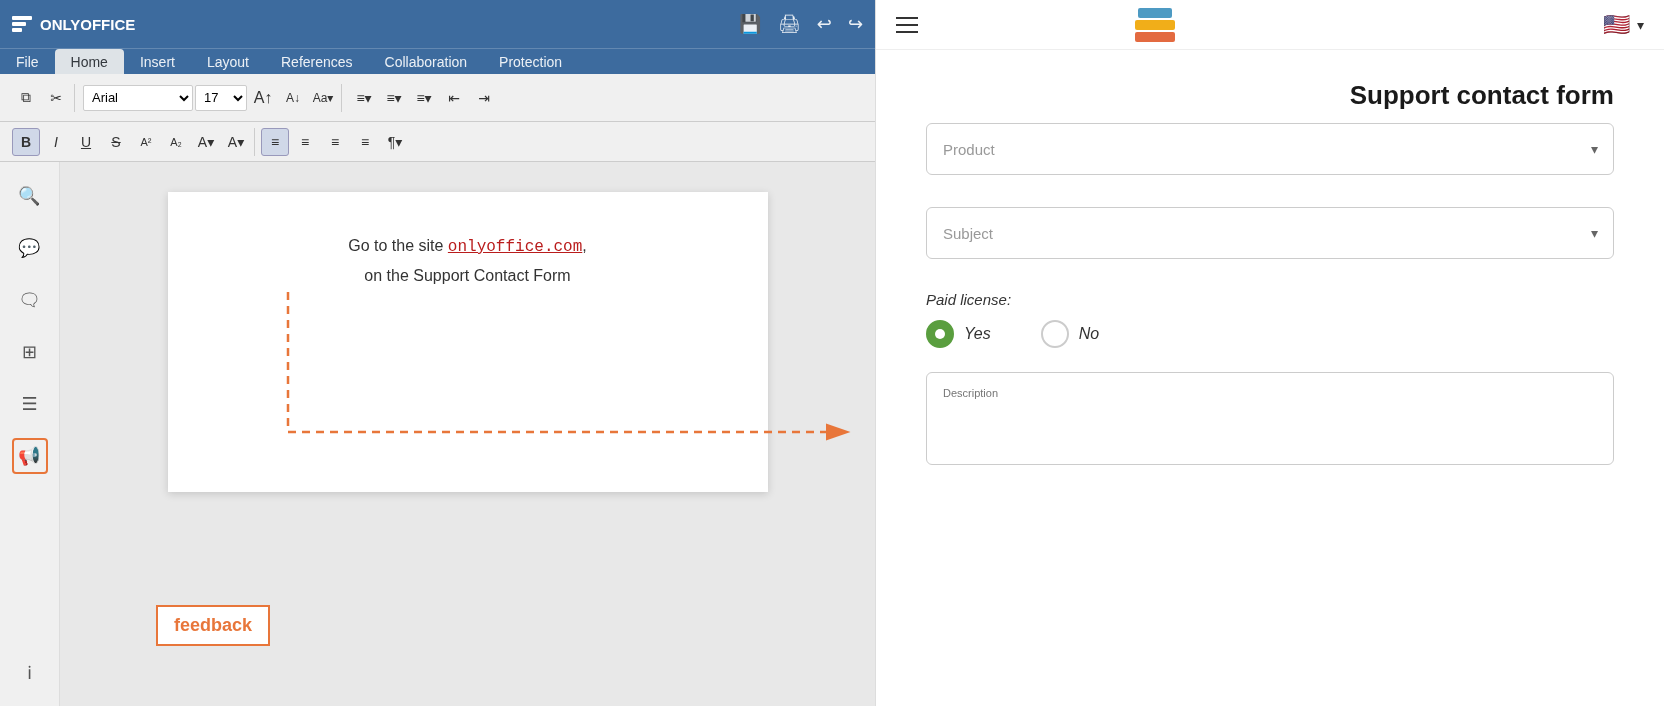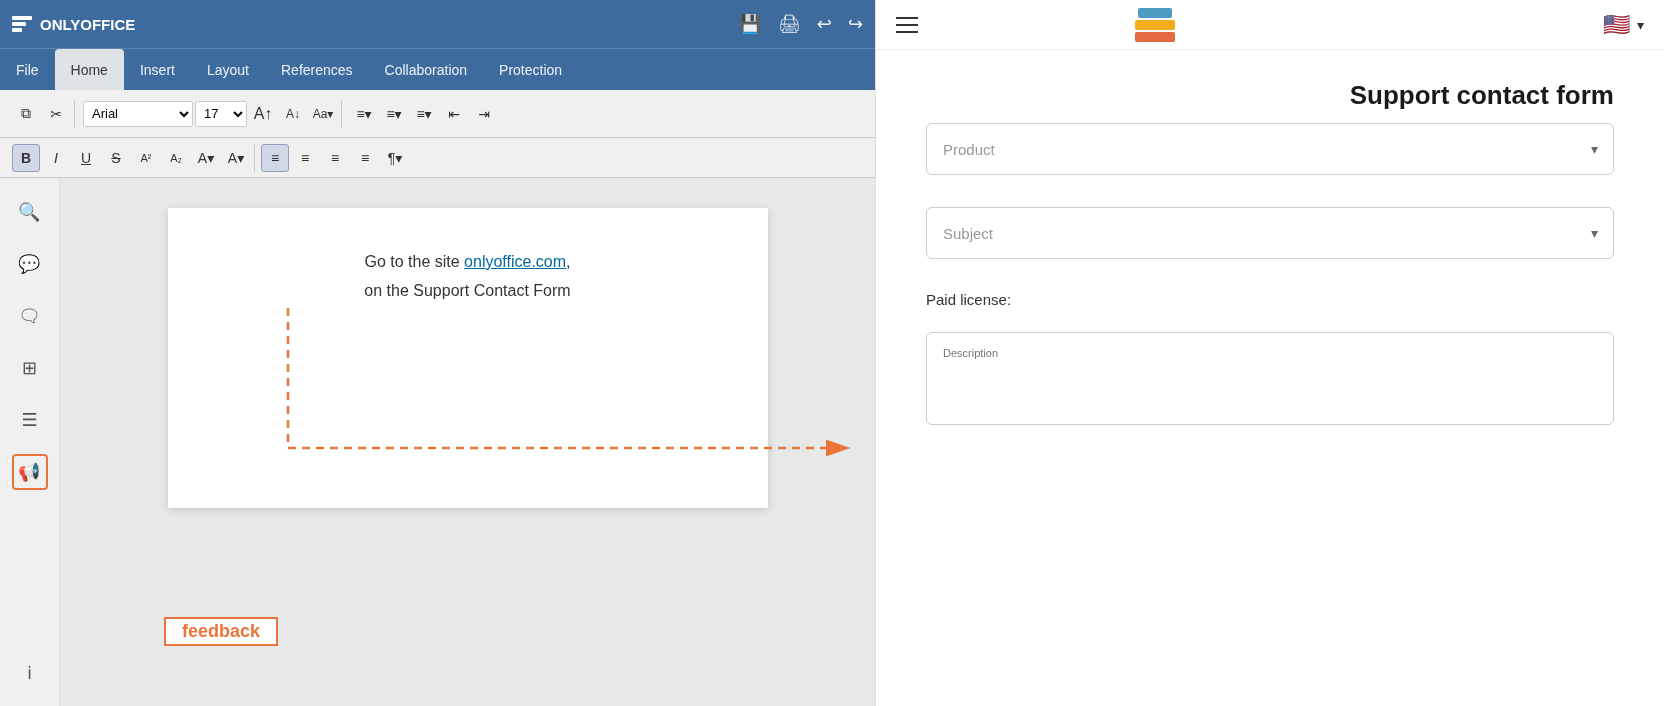--- a/index.html
+++ b/index.html
@@ -54,21 +54,21 @@
     .title-bar-icon {
       color: white;
       font-size: 18px;
       cursor: pointer;
       opacity: 0.9;
     }
 
     
     .menu-bar {
       background: #3d6b9e;
-      height: 42px;
+      height: 26px;
       display: flex;
       align-items: stretch;
       border-top: 1px solid rgba(255,255,255,0.2);
     }
     .menu-item {
       color: white;
       font-size: 14px;
       padding: 0 16px;
       display: flex;
       align-items: center;
@@ -195,30 +195,31 @@
       position: relative;
     }
     .doc-text {
       font-size: 16px;
       color: #333;
       text-align: center;
       line-height: 1.8;
     }
     .doc-link {
       text-decoration: underline;
-      color: #0369a1;
+      color: #b91c1c;
+      font-family: Liberation Mono, monospace;
     }
 
     
     .feedback-box {
       position: absolute;
-      left: 104px;
+      left: 96px;
       bottom: 60px;
       border: 2px solid #e8763a;
-      padding: 2px 16px;
+      padding: 8px 16px;
       color: #e8763a;
       font-size: 18px;
       font-weight: bold;
       background: white;
       z-index: 10;
       text-align: right;
     }
 
     
     .right-panel {
@@ -303,20 +304,21 @@
       right: 16px;
       top: 50%;
       transform: translateY(-50%);
       font-size: 14px;
       color: #666;
       pointer-events: none;
     }
 
     .radio-section {
       margin-bottom: 24px;
+      font-style: italic;
     }
     .radio-label {
       font-size: 15px;
       color: #333;
       margin-bottom: 12px;
     }
     .radio-group {
       display: flex;
       align-items: center;
       gap: 50px;
@@ -524,20 +526,30 @@
       <select>
         <option value="" disabled="" selected="">Subject</option>
         <option>Bug Report</option>
         <option>Feature Request</option>
       </select>
       <span class="select-chevron">▾</span>
     </div>
 
     <div class="radio-section">
       <div class="radio-label">Paid license:</div>
+      <div class="radio-group">
+        <div class="radio-option">
+          <div class="radio-circle checked"></div>
+          <span class="radio-text">Yes</span>
+        </div>
+        <div class="radio-option">
+          <div class="radio-circle"></div>
+          <span class="radio-text">No</span>
+        </div>
+      </div>
     </div>
 
     <div class="description-area">
       <textarea placeholder="Description" style=""></textarea>
     </div>
 
   </div>
 </div>
 
 </body></html>

